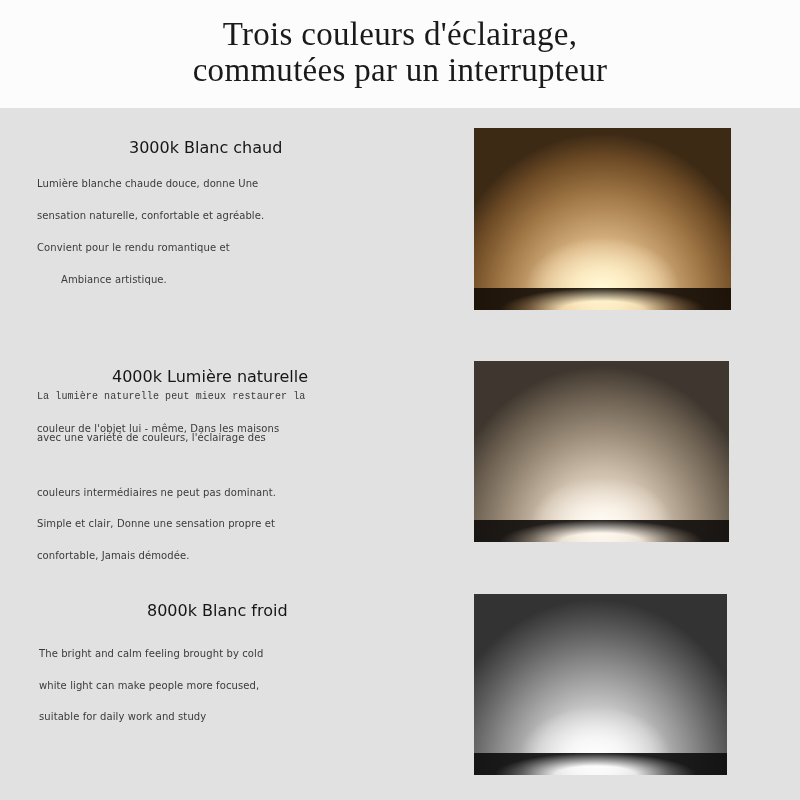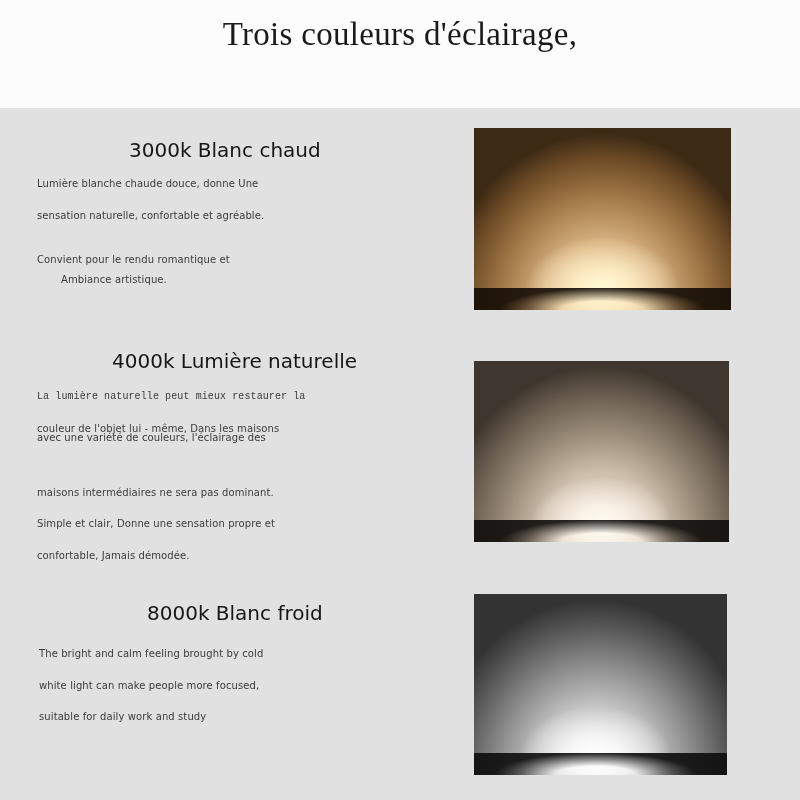--- a/index.html
+++ b/index.html
@@ -1,21 +1,21 @@
 <!DOCTYPE html>
 <html><head>
   <meta charset="utf-8">
   <style>
     html, body { margin: 0; padding: 0; }
     body { width: 800px; height: 800px; background: #e1e1e1; position: relative; overflow: hidden; }
     .header { position: absolute; left: 0; top: 0; width: 800px; height: 108px; background: #fcfcfc; }
     .title-line { position: absolute; left: 0; width: 800px; text-align: center; font-family: "Liberation Serif", "DejaVu Serif", serif; font-size: 33px; color: #1a1a1a; letter-spacing: 0.3px; }
     .t1 { top: 16px; }
     .t2 { top: 52px; }
-    .sec-title { position: absolute; font-family: "DejaVu Sans", sans-serif; font-size: 20px; color: #161616; white-space: nowrap; }
+    .sec-title { position: absolute; font-family: "DejaVu Sans", sans-serif; font-size: 16px; color: #161616; white-space: nowrap; }
     .body-line { position: absolute; left: 37px; font-family: "DejaVu Sans", sans-serif; font-size: 10px; color: #3a3a3a; white-space: nowrap; letter-spacing: 0.1px; }
     .photo { position: absolute; }
     .p1 { left: 474px; top: 128px; width: 257px; height: 182px;
       background:
         radial-gradient(ellipse 30% 28% at 50% 88%, rgba(255,250,215,1) 0%, rgba(255,240,200,0.9) 35%, rgba(255,230,190,0) 100%),
         radial-gradient(ellipse 62% 95% at 50% 98%, #f7dcb2 0%, #d6b07f 38%, #9f7645 65%, #6f4c26 85%, #3d2a15 100%);
     }
     .p1::after { content: ""; position: absolute; left: 0; bottom: 0; width: 100%; height: 22px;
       background: radial-gradient(ellipse 40% 100% at 50% 100%, rgba(0,0,0,0) 40%, rgba(20,12,5,0.9) 100%); }
     .p2 { left: 474px; top: 361px; width: 255px; height: 181px;
@@ -31,37 +31,38 @@
         radial-gradient(ellipse 62% 95% at 48% 98%, #f2f2f2 0%, #c4c4c4 38%, #8c8c8c 62%, #5c5c5c 82%, #333 100%);
     }
     .p3::after { content: ""; position: absolute; left: 0; bottom: 0; width: 100%; height: 22px;
       background: radial-gradient(ellipse 40% 100% at 48% 100%, rgba(0,0,0,0) 40%, rgba(12,12,12,0.9) 100%); }
   </style>
 </head>
 <body>
 
 <div class="header">
   <div class="title-line t1">Trois couleurs d'éclairage,</div>
+  <div class="title-line t2">commutées par un interrupteur</div>
 </div>
 
 <div>
   <div class="sec-title" style="left:129px; top:138px;">3000k Blanc chaud</div>
   <div class="body-line" style="top:178px;">Lumière blanche chaude douce, donne Une</div>
   <div class="body-line" style="top:210px;">sensation naturelle, confortable et agréable.</div>
-  <div class="body-line" style="top:242px;margin-top:12px;">Convient pour le rendu romantique et</div>
+  <div class="body-line" style="top:242px;">Convient pour le rendu romantique et</div>
   <div class="body-line" style="top:274px;margin-left:24px;">Ambiance artistique.</div>
   <div class="photo p1"></div>
 </div>
 
 <div>
-  <div class="sec-title" style="left:112px; top:349px;">4000k Lumière naturelle</div>
+  <div class="sec-title" style="left:112px; top:367px;">4000k Lumière naturelle</div>
   <div class="body-line" style="top:391px;font-family:Liberation Mono, monospace;">La lumière naturelle peut mieux restaurer la</div>
   <div class="body-line" style="top:423px;">couleur de l'objet lui - même, Dans les maisons</div>
   <div class="body-line" style="top:432px;">avec une variété de couleurs, l'éclairage des</div>
-  <div class="body-line" style="top:487px;">maisons intermédiaires ne sera pas dominant.</div>
+  <div class="body-line" style="top:487px;">couleurs intermédiaires ne peut pas dominant.</div>
   <div class="body-line" style="top:518px;text-align:right;">Simple et clair, Donne une sensation propre et</div>
   <div class="body-line" style="top:550px;">confortable, Jamais démodée.</div>
   <div class="photo p2"></div>
 </div>
 
 <div>
   <div class="sec-title" style="left:147px; top:601px;">8000k Blanc froid</div>
   <div class="body-line" style="top:648px; left:39px;">The bright and calm feeling brought by cold</div>
   <div class="body-line" style="top:680px; left:39px;text-align:center;">white light can make people more focused,</div>
   <div class="body-line" style="top:711px; left:39px;">suitable for daily work and study</div>

